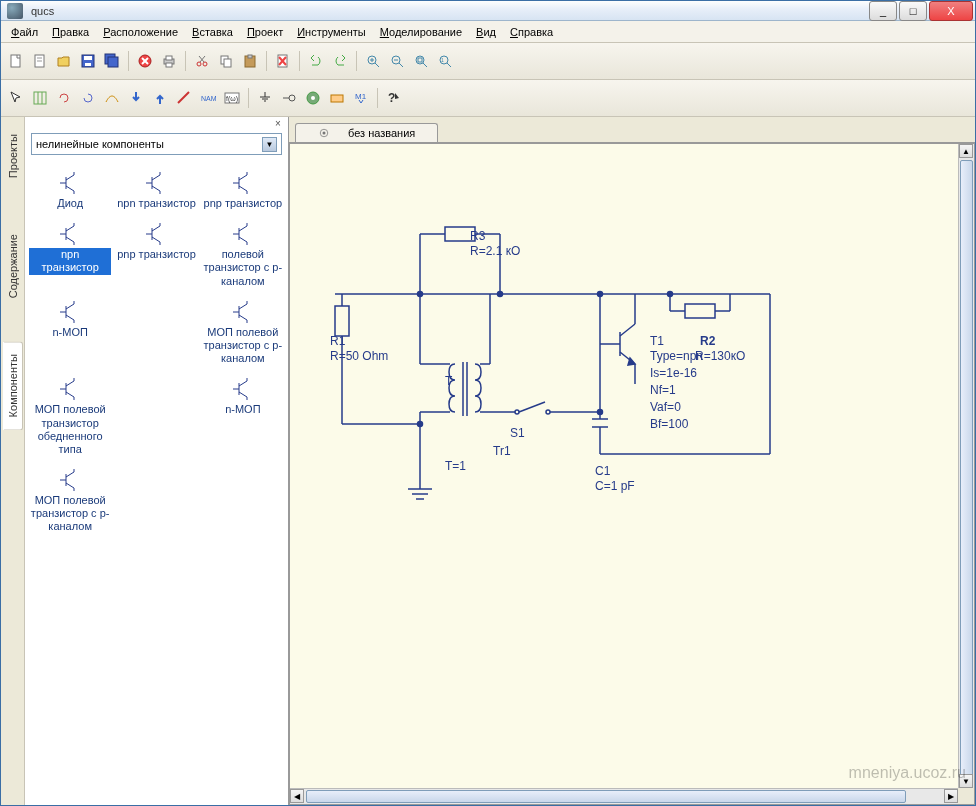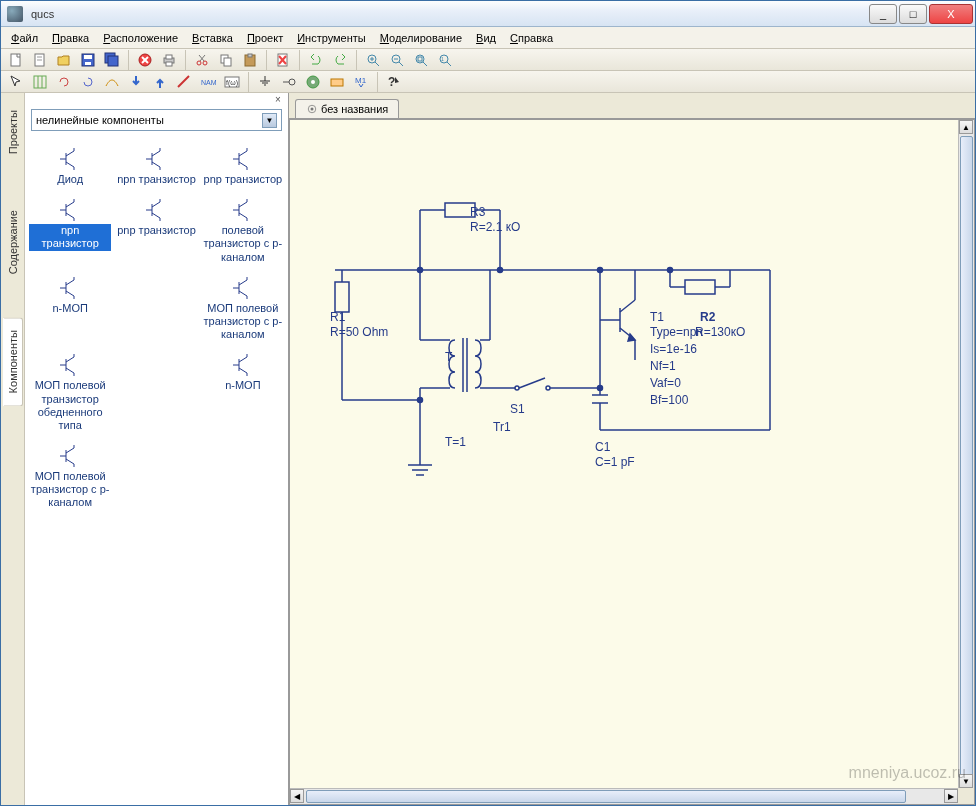--- a/index.html
+++ b/index.html
@@ -1,34 +1,34 @@
 <!DOCTYPE html>
 <html><head>
 <meta charset="utf-8">
 <style>
 html,body{margin:0;padding:0;font-family:Tahoma,Verdana,sans-serif;font-size:11px;background:#fff;overflow:hidden}
 *{box-sizing:border-box}
 .window{width:976px;height:806px;border:1px solid #3a6ea5;display:flex;flex-direction:column;background:#ece9d8}
 
 
-.titlebar{height:26px;background:linear-gradient(#fdfefe,#e8eff9 40%,#d7e4f3);border-bottom:1px solid #9db5cc;display:flex;align-items:center;padding:0 2px 0 6px;gap:8px}
+.titlebar{height:20px;background:linear-gradient(#fdfefe,#e8eff9 40%,#d7e4f3);border-bottom:1px solid #9db5cc;display:flex;align-items:center;padding:0 2px 0 6px;gap:8px}
 .titlebar .app-icon{width:16px;height:16px;background:radial-gradient(circle at 30% 30%,#8ab,#456);border-radius:2px}
 .titlebar .title{flex:1;color:#333}
 .win-btns{display:flex;gap:2px}
 .win-btn{width:28px;height:20px;border:1px solid #888;border-radius:3px;display:flex;align-items:center;justify-content:center;background:linear-gradient(#fafafa,#dcdcdc);font-family:Arial;font-size:11px}
 .win-btn.close{background:linear-gradient(#f08080,#e44);color:#fff;border-color:#a33;width:44px}
 .win-btn.max{font-weight:bold}
 
 
 .menubar{height:22px;background:#f4f2ea;border-bottom:1px solid #c8c4b6;display:flex;align-items:center;padding:0 4px;gap:2px}
 .menu-item{padding:2px 6px;cursor:default}
 .menu-item u{text-decoration:underline}
 
 
-.toolbar{height:22px;background:linear-gradient(#f7f5ee,#e9e6da);border-bottom:1px solid #c8c4b6;display:flex;align-items:center;padding:2px 4px;gap:2px}
+.toolbar{height:37px;background:linear-gradient(#f7f5ee,#e9e6da);border-bottom:1px solid #c8c4b6;display:flex;align-items:center;padding:2px 4px;gap:2px}
 .tb-btn{width:22px;height:22px;border:1px solid transparent;display:flex;align-items:center;justify-content:center;border-radius:3px}
 .tb-sep{width:1px;height:20px;background:#c8c4b6;margin:0 3px}
 .tb-btn svg{width:16px;height:16px}
 
 
 .body{flex:1;display:flex;min-height:0}
 .side-tabs{width:24px;background:#ece9d8;border-right:1px solid #c8c4b6;display:flex;flex-direction:column;align-items:center;padding-top:4px;gap:30px}
 .vtab{writing-mode:vertical-rl;transform:rotate(180deg);padding:12px 3px;cursor:default;color:#333;border:1px solid transparent;border-radius:3px 0 0 3px}
 .vtab.active{background:#fff;border-color:#c8c4b6;border-right-color:#fff}
 
@@ -39,21 +39,21 @@
 .palette{flex:1;overflow:auto;padding:6px 2px}
 .palette-grid{display:grid;grid-template-columns:repeat(3,1fr);gap:0;text-align:center}
 .comp-cell{padding:6px 2px;display:flex;flex-direction:column;align-items:center;gap:2px;font-size:11px;line-height:1.2}
 .comp-cell .sym{width:30px;height:24px;display:flex;align-items:center;justify-content:center}
 .comp-cell.selected .lbl{background:#1f6fd6;color:#fff;padding:0 2px}
 .comp-cell .lbl{color:#1a3a7a}
 
 
 .canvas-wrap{flex:1;display:flex;flex-direction:column;min-width:0}
 .doc-tabs{height:26px;border-bottom:1px solid #999;display:flex;align-items:flex-end;padding-left:6px;gap:2px;background:#ece9d8}
-.doc-tab{border:1px solid #999;border-bottom:none;padding:3px 10px;background:#f4f2ea;border-radius:3px 3px 0 0;display:flex;gap:3px}
+.doc-tab{border:1px solid #999;border-bottom:none;padding:3px 22px;background:#f4f2ea;border-radius:3px 3px 0 0;display:flex;gap:18px}
 .doc-tab .gear{width:12px;height:12px}
 .canvas-scroll{flex:1;background:#fcfbe9;position:relative;overflow:auto;border:1px solid #999;margin:0 0 0 0}
 .canvas-inner{position:relative;width:900px;height:700px;background-image:radial-gradient(circle,rgba(0,0,0,.18) .6px,transparent .6px);background-size:10px 10px}
 .schem-label{position:absolute;color:#263b8a;font-size:12px;white-space:nowrap}
 svg.schematic{position:absolute;left:0;top:0}
 .scroll-v{position:absolute;right:0;top:0;bottom:16px;width:16px;background:#e8e8e8;border-left:1px solid #bbb}
 .scroll-h{position:absolute;left:0;bottom:0;right:16px;height:16px;background:#e8e8e8;border-top:1px solid #bbb}
 .scroll-corner{position:absolute;right:0;bottom:0;width:16px;height:16px;background:#ece9d8}
 .sb-btn{position:absolute;background:linear-gradient(#f5f5f5,#ddd);border:1px solid #999;width:14px;height:14px;display:flex;align-items:center;justify-content:center;font-size:8px}
 .scroll-v .thumb{position:absolute;left:1px;right:1px;top:16px;height:640px;background:linear-gradient(90deg,#e8eefa,#c9d7ea);border:1px solid #7f9db9;border-radius:2px}

